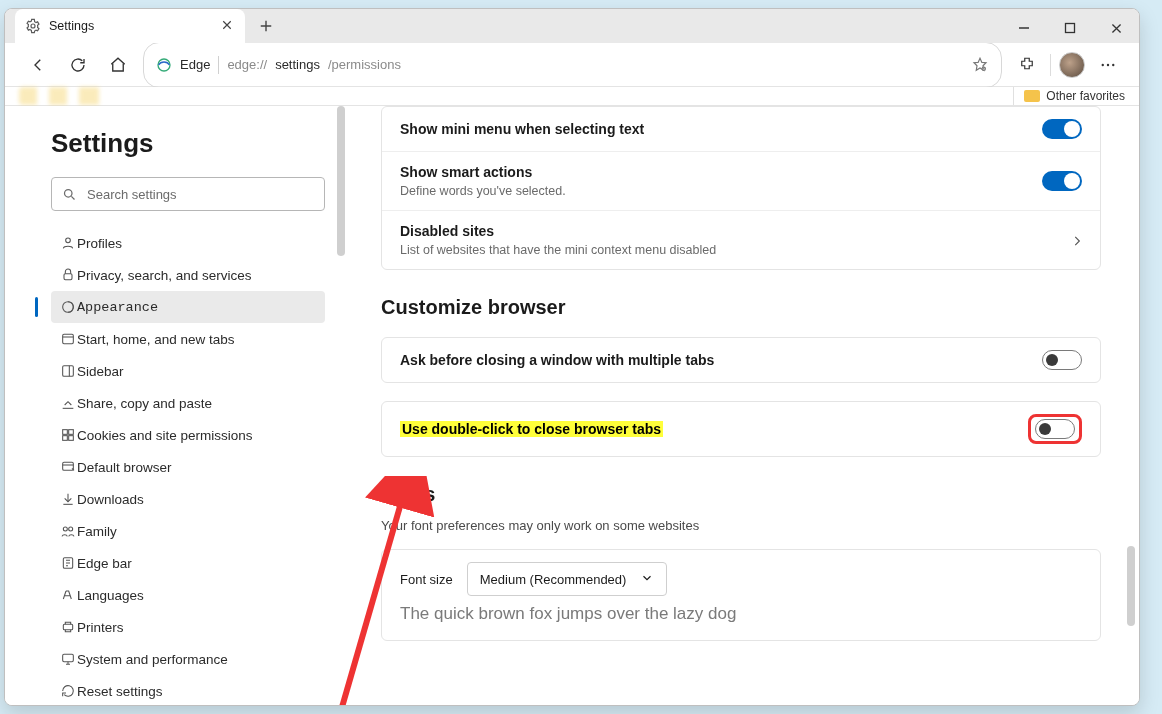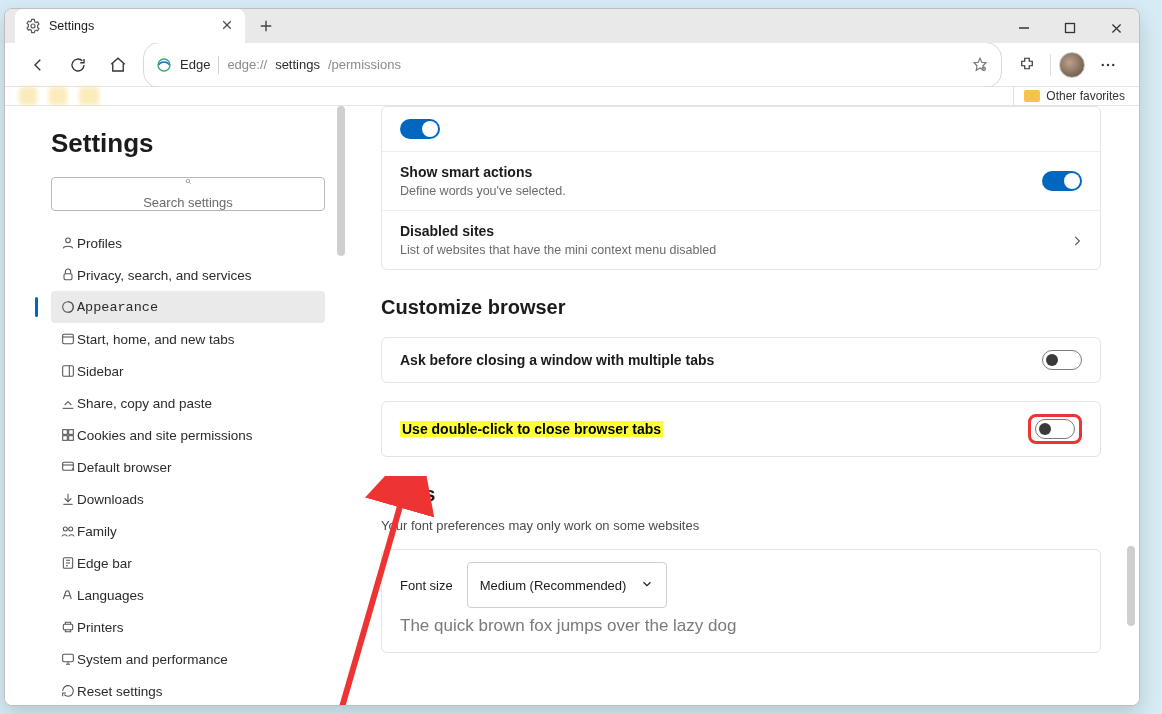--- a/index.html
+++ b/index.html
@@ -34,21 +34,21 @@
   .bk-blur { flex: 1; height: 18px; background: linear-gradient(90deg, #f5d46a 0 18px, transparent 18px 30px, #f5d46a 30px 48px, transparent 48px 60px, #f5d46a 60px 80px, transparent 80px); opacity: .45; filter: blur(2px); border-radius: 4px; }
   .bk-sep { width: 1px; height: 18px; background: #e0e0e0; }
   .bk-of { display: flex; align-items: center; gap: 6px; color: #333; }
   .bk-of .folder { width: 16px; height: 12px; background: #f5c34b; border-radius: 2px; position: relative; }
 
   
   .content { flex: 1; display: flex; position: relative; }
   .side { width: 340px; padding: 22px 20px 20px 46px; background: #fff; position: relative; }
   .side-scroll { position: absolute; right: 0; top: 0; width: 8px; height: 150px; background: #cfcfcf; border-radius: 4px; }
   .side h1 { font-size: 26px; font-weight: 600; margin-bottom: 18px; }
-  .search { height: 34px; border: 1px solid #b6b6b6; border-radius: 4px; display: flex; align-items: center; padding: 0 10px; gap: 10px; color: #6b6b6b; margin-bottom: 16px; flex-direction: column; }
+  .search { height: 34px; border: 1px solid #b6b6b6; border-radius: 4px; display: flex; align-items: center; padding: 0 10px; gap: 10px; color: #6b6b6b; margin-bottom: 16px; }
   .nav { list-style: none; }
   .nav li { display: flex; align-items: center; gap: 0; height: 32px; padding: 0 8px 0 8px; border-radius: 4px; font-size: 13.5px; color: #2b2b2b; cursor: pointer; position: relative; }
   .nav li .ni { width: 18px; height: 18px; color: #555; flex-shrink: 0; display: flex; align-items: center; justify-content: center; }
   .nav li.active { background: #eaeaea; font-family: Liberation Mono, monospace; }
   .nav li.active::before { content: ""; position: absolute; left: -16px; top: 6px; bottom: 6px; width: 3px; background: #0067c0; border-radius: 2px; }
 
   .main { flex: 1; overflow: hidden; position: relative; background:#fff; }
   .main-inner { padding: 0 38px 0 36px; }
   .card { border: 1px solid #e4e4e4; border-radius: 6px; background: #fff; margin-bottom: 18px; }
   .row { display: flex; align-items: center; padding: 12px 18px; gap: 14px; }
@@ -60,21 +60,21 @@
   .toggle.on { background: #0067c0; }
   .toggle.on::after { content: ""; position: absolute; right: 2px; top: 2px; width: 16px; height: 16px; background: #fff; border-radius: 50%; }
   .toggle.off { background: #fff; border: 1px solid #7a7a7a; }
   .toggle.off::after { content: ""; position: absolute; left: 3px; top: 3px; width: 12px; height: 12px; background: #3a3a3a; border-radius: 50%; }
   .chev { width: 12px; height: 12px; color: #555; }
   .sec-title { font-size: 20px; font-weight: 600; margin: 26px 0 18px; }
   .sec-sub { font-size: 13px; color: #4b4b4b; margin: -6px 0 16px; }
   .redbox { border: 3px solid #e33; border-radius: 8px; padding: 2px 4px; }
   mark { background: #ffff3a; padding: 0 2px; }
   .fontsize-row { display: flex; align-items: center; gap: 14px; padding: 12px 18px 0; }
-  .dropdown { border: 1px solid #cfcfcf; border-radius: 4px; height: 46px; min-width: 200px; display: flex; align-items: center; justify-content: space-between; padding: 0 12px; font-size: 13px; }
+  .dropdown { border: 1px solid #cfcfcf; border-radius: 4px; height: 34px; min-width: 200px; display: flex; align-items: center; justify-content: space-between; padding: 0 12px; font-size: 13px; }
   .pangram { color: #7a7a7a; font-size: 17px; padding: 8px 18px 16px; }
   .main-scroll { position: absolute; right: 4px; top: 440px; width: 8px; height: 80px; background: #cfcfcf; border-radius: 4px; }
 
   
   .arrow-svg { position: absolute; left: 280px; top: 370px; width: 170px; height: 300px; pointer-events: none; }
 </style>
 </head>
 <body>
 
 <div class="window">
@@ -331,20 +331,23 @@
           </li>
         </ul>
     </div>
 
     <div class="main">
       <div class="main-scroll"></div>
       <div class="main-inner">
 
         <div class="card">
           <div class="row">
+            <div class="grow">
+                <div class="lab">Show mini menu when selecting text</div>
+              </div>
             <div class="toggle on"></div>
           </div>
           <div class="row">
             <div class="grow">
               <div class="lab">Show smart actions</div>
               <div class="sub">Define words you've selected.</div>
             </div>
             <div class="toggle on"></div>
           </div>
           <div class="row">

